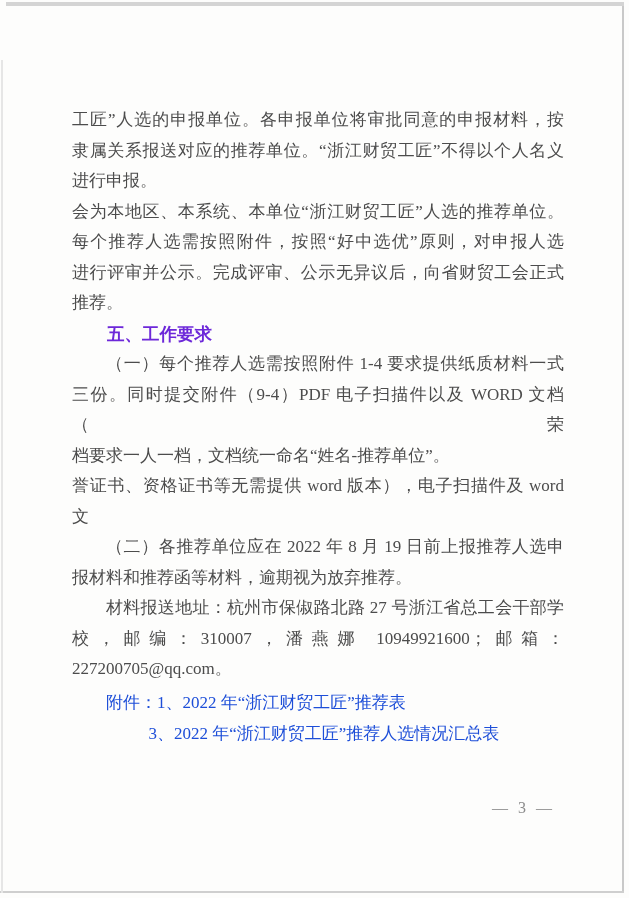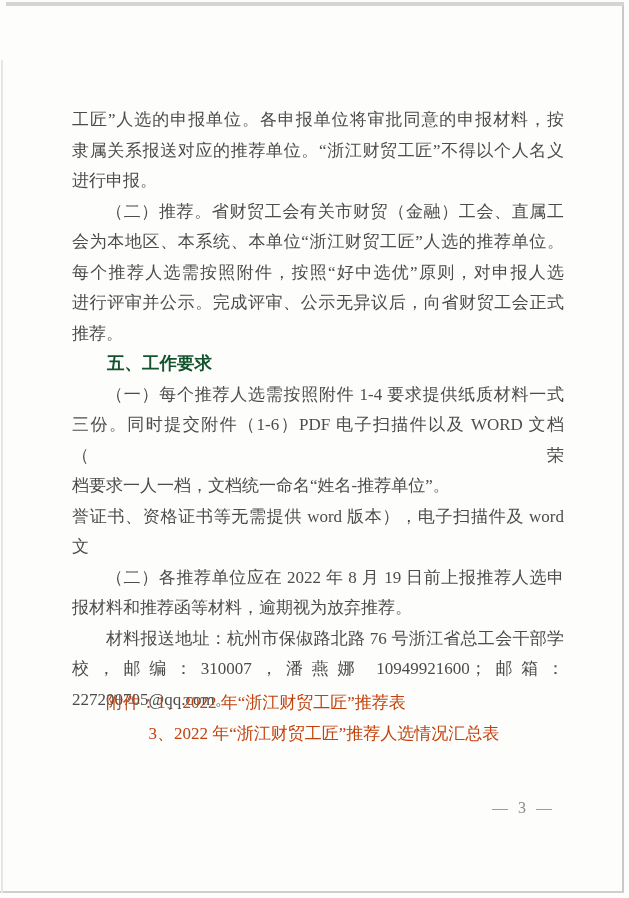--- a/index.html
+++ b/index.html
@@ -33,33 +33,33 @@
   }
   .ln { min-height: 30.5px; }
   .j {
     text-align: justify;
     text-align-last: justify;
     text-justify: inter-character;
   }
   .in2  { text-indent: 2em; }
   .in45 { text-indent: 4.5em; }
   .heading {
-    font-family: Liberation Mono, monospace;
+    font-family: Liberation Sans, sans-serif;
     font-weight: 700;
     font-size: 17.5px;
-    color: #14532d;
+    color: #6d28d9;
   }
   .attachments {
     position: absolute;
     left: 72px;
     top: 687px;
     width: 492px;
     font-size: 17px;
     line-height: 31px;
-    color: #c2410c;
+    color: #1d4ed8;
   }
   .page-number {
     position: absolute;
     left: 492px;
     top: 799px;
     font-size: 16px;
     letter-spacing: 3px;
     color: #8c8c8c;
     white-space: nowrap;
   }
@@ -71,33 +71,32 @@
 
   <div class="edge edge-top"></div>
   <div class="edge edge-right"></div>
   <div class="edge edge-bottom"></div>
   <div class="edge edge-left"></div>
 
   <div class="body-text">
     <div class="ln j">工匠”人选的申报单位。各申报单位将审批同意的申报材料，按</div>
     <div class="ln j">隶属关系报送对应的推荐单位。“浙江财贸工匠”不得以个人名义</div>
     <div class="ln">进行申报。</div>
-    <div class="ln j in2">（二）推荐。省财贸工会有关市财贸（金融）工会、直属工</div>
     <div class="ln j">会为本地区、本系统、本单位“浙江财贸工匠”人选的推荐单位。</div>
     <div class="ln j">每个推荐人选需按照附件，按照“好中选优”原则，对申报人选</div>
     <div class="ln j">进行评审并公示。完成评审、公示无异议后，向省财贸工会正式</div>
     <div class="ln">推荐。</div>
     <div class="ln heading in2">五、工作要求</div>
     <div class="ln j in2">（一）每个推荐人选需按照附件 1-4 要求提供纸质材料一式</div>
-    <div class="ln j">三份。同时提交附件（1-6）PDF 电子扫描件以及 WORD 文档（荣</div>
+    <div class="ln j">三份。同时提交附件（9-4）PDF 电子扫描件以及 WORD 文档（荣</div>
     <div class="ln">档要求一人一档，文档统一命名“姓名-推荐单位”。</div>
     <div class="ln j">誉证书、资格证书等无需提供 word 版本），电子扫描件及 word 文</div>
     <div class="ln j in2">（二）各推荐单位应在 2022 年 8 月 19 日前上报推荐人选申</div>
     <div class="ln">报材料和推荐函等材料，逾期视为放弃推荐。</div>
-    <div class="ln j in2">材料报送地址：杭州市保俶路北路 76 号浙江省总工会干部学</div>
+    <div class="ln j in2">材料报送地址：杭州市保俶路北路 27 号浙江省总工会干部学</div>
     <div class="ln j">校，邮编：310007，潘燕娜 10949921600；邮箱：</div>
     <div class="ln">227200705@qq.com。</div>
   </div>
 
   <div class="attachments">
     <div class="ln in2">附件：1、2022 年“浙江财贸工匠”推荐表</div>
     <div class="ln in45">3、2022 年“浙江财贸工匠”推荐人选情况汇总表</div>
   </div>
 
   <div class="page-number">— 3 —</div>

